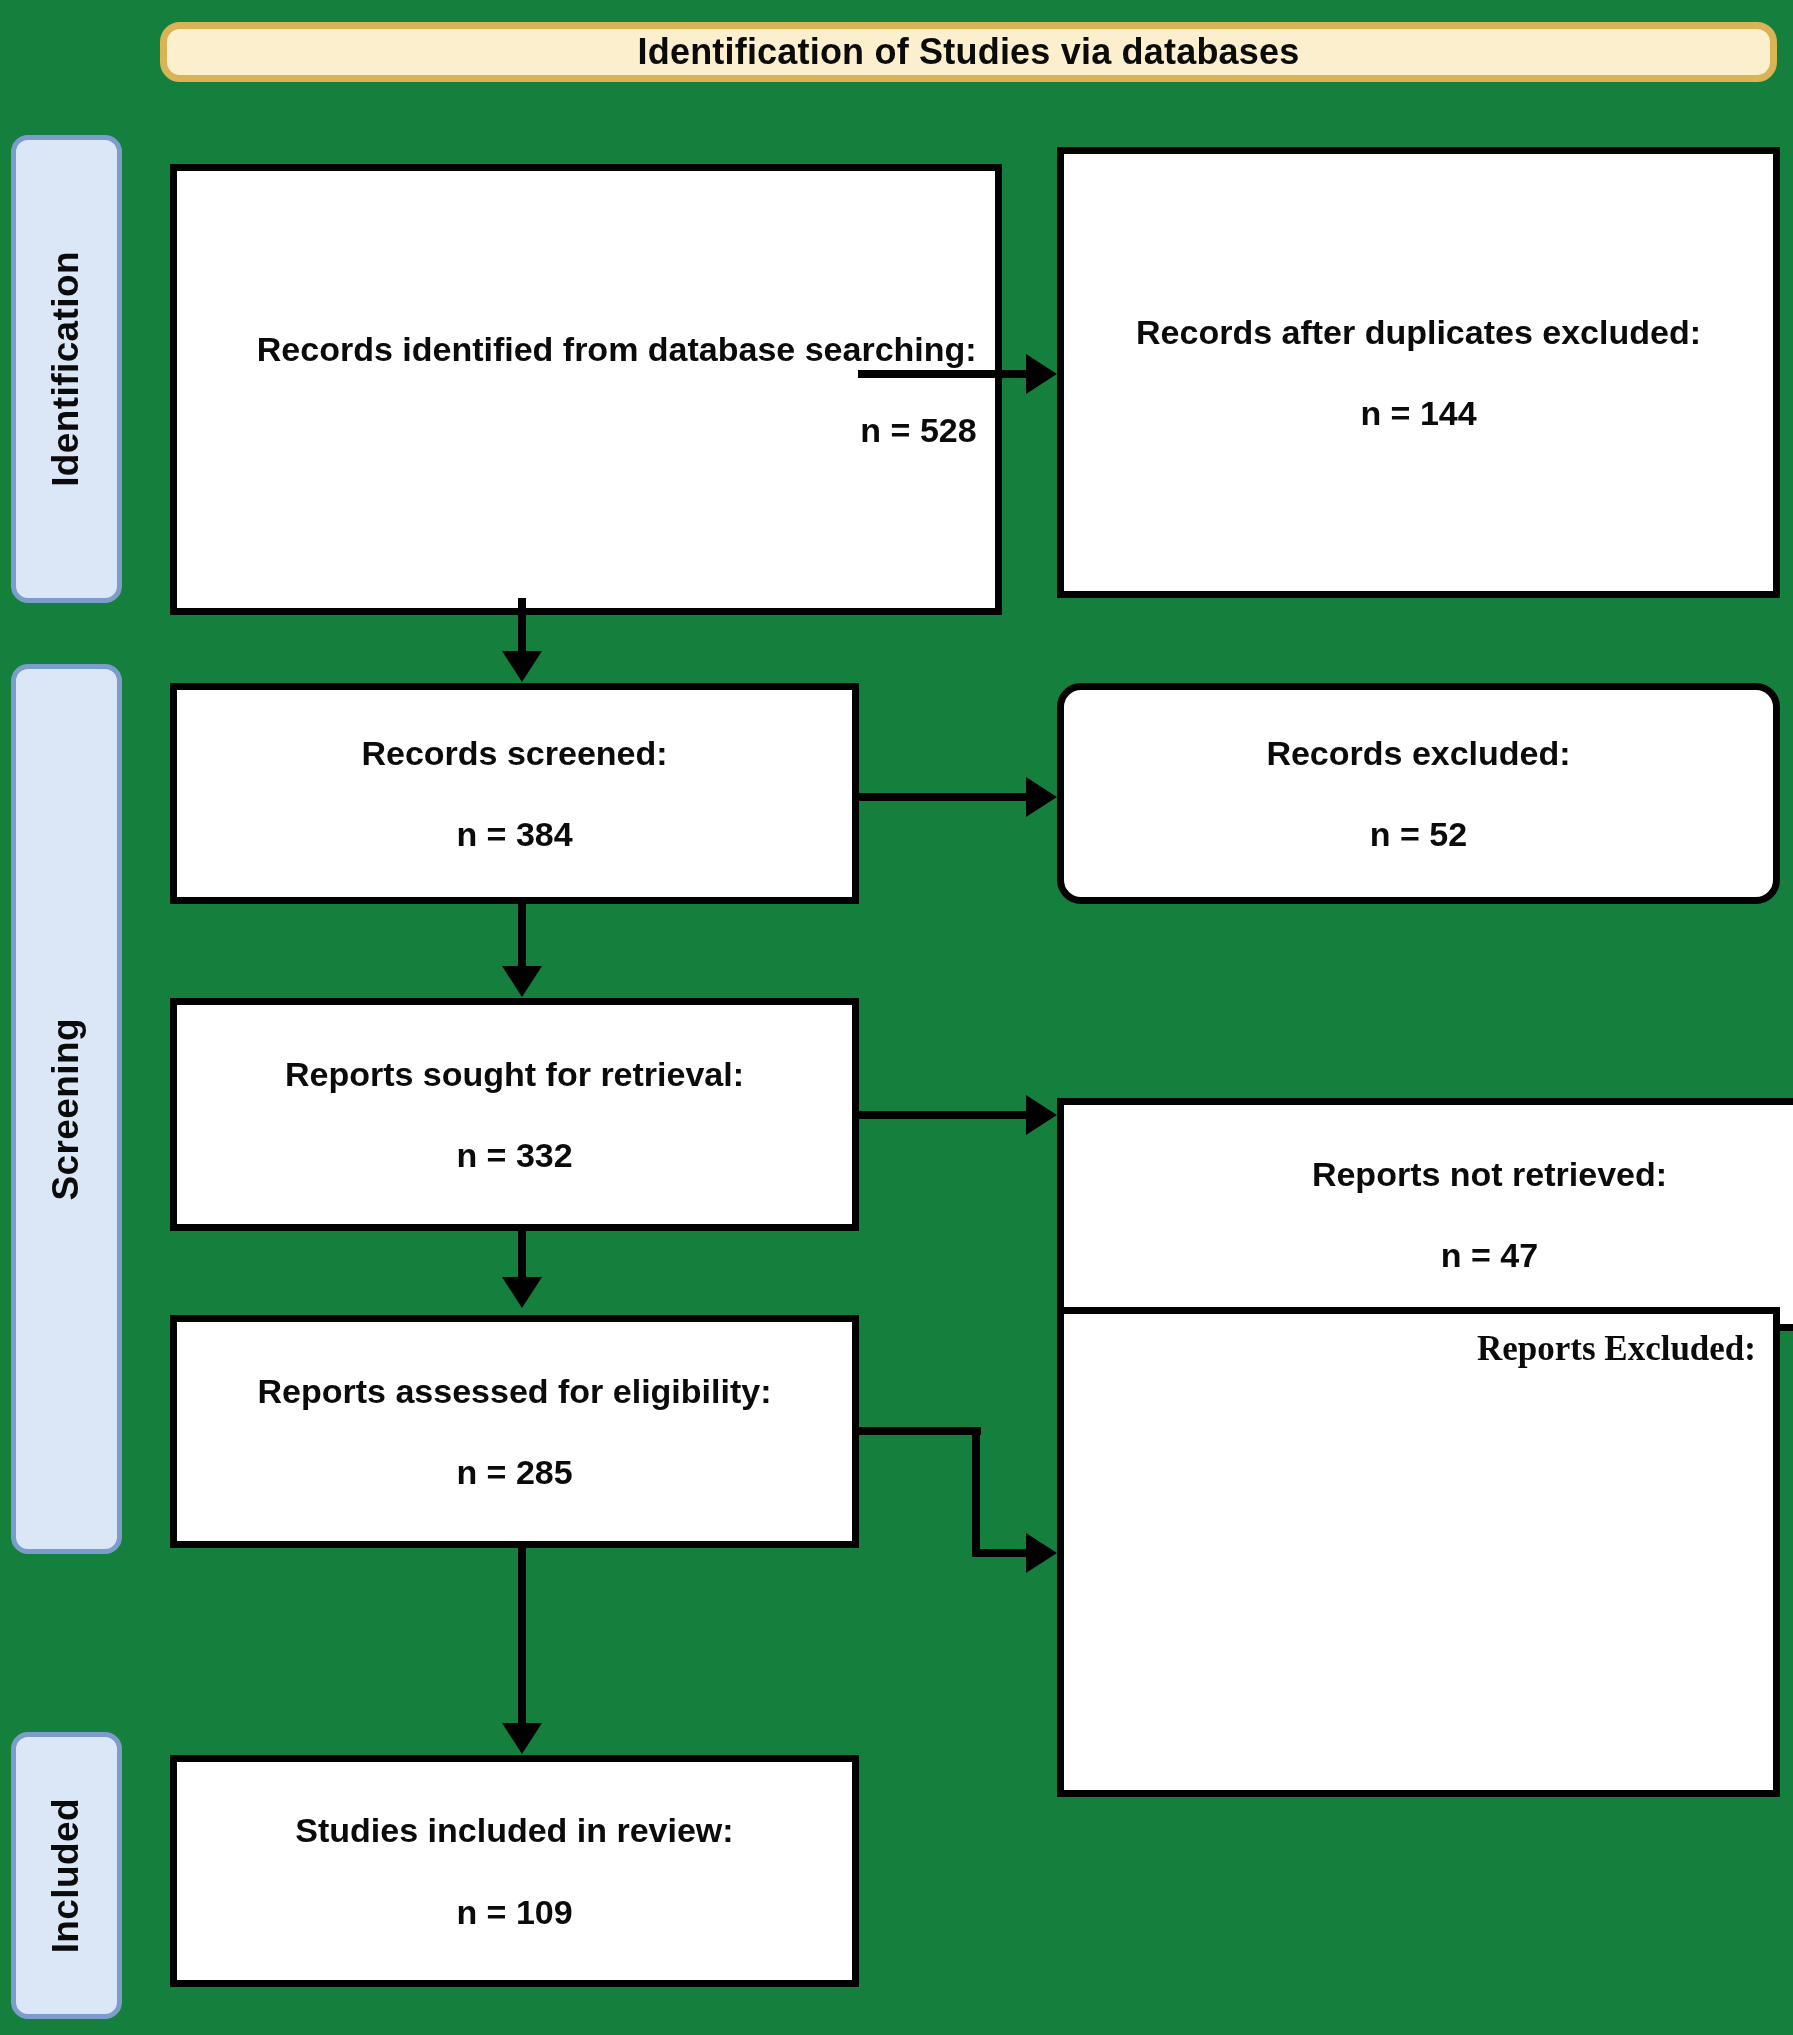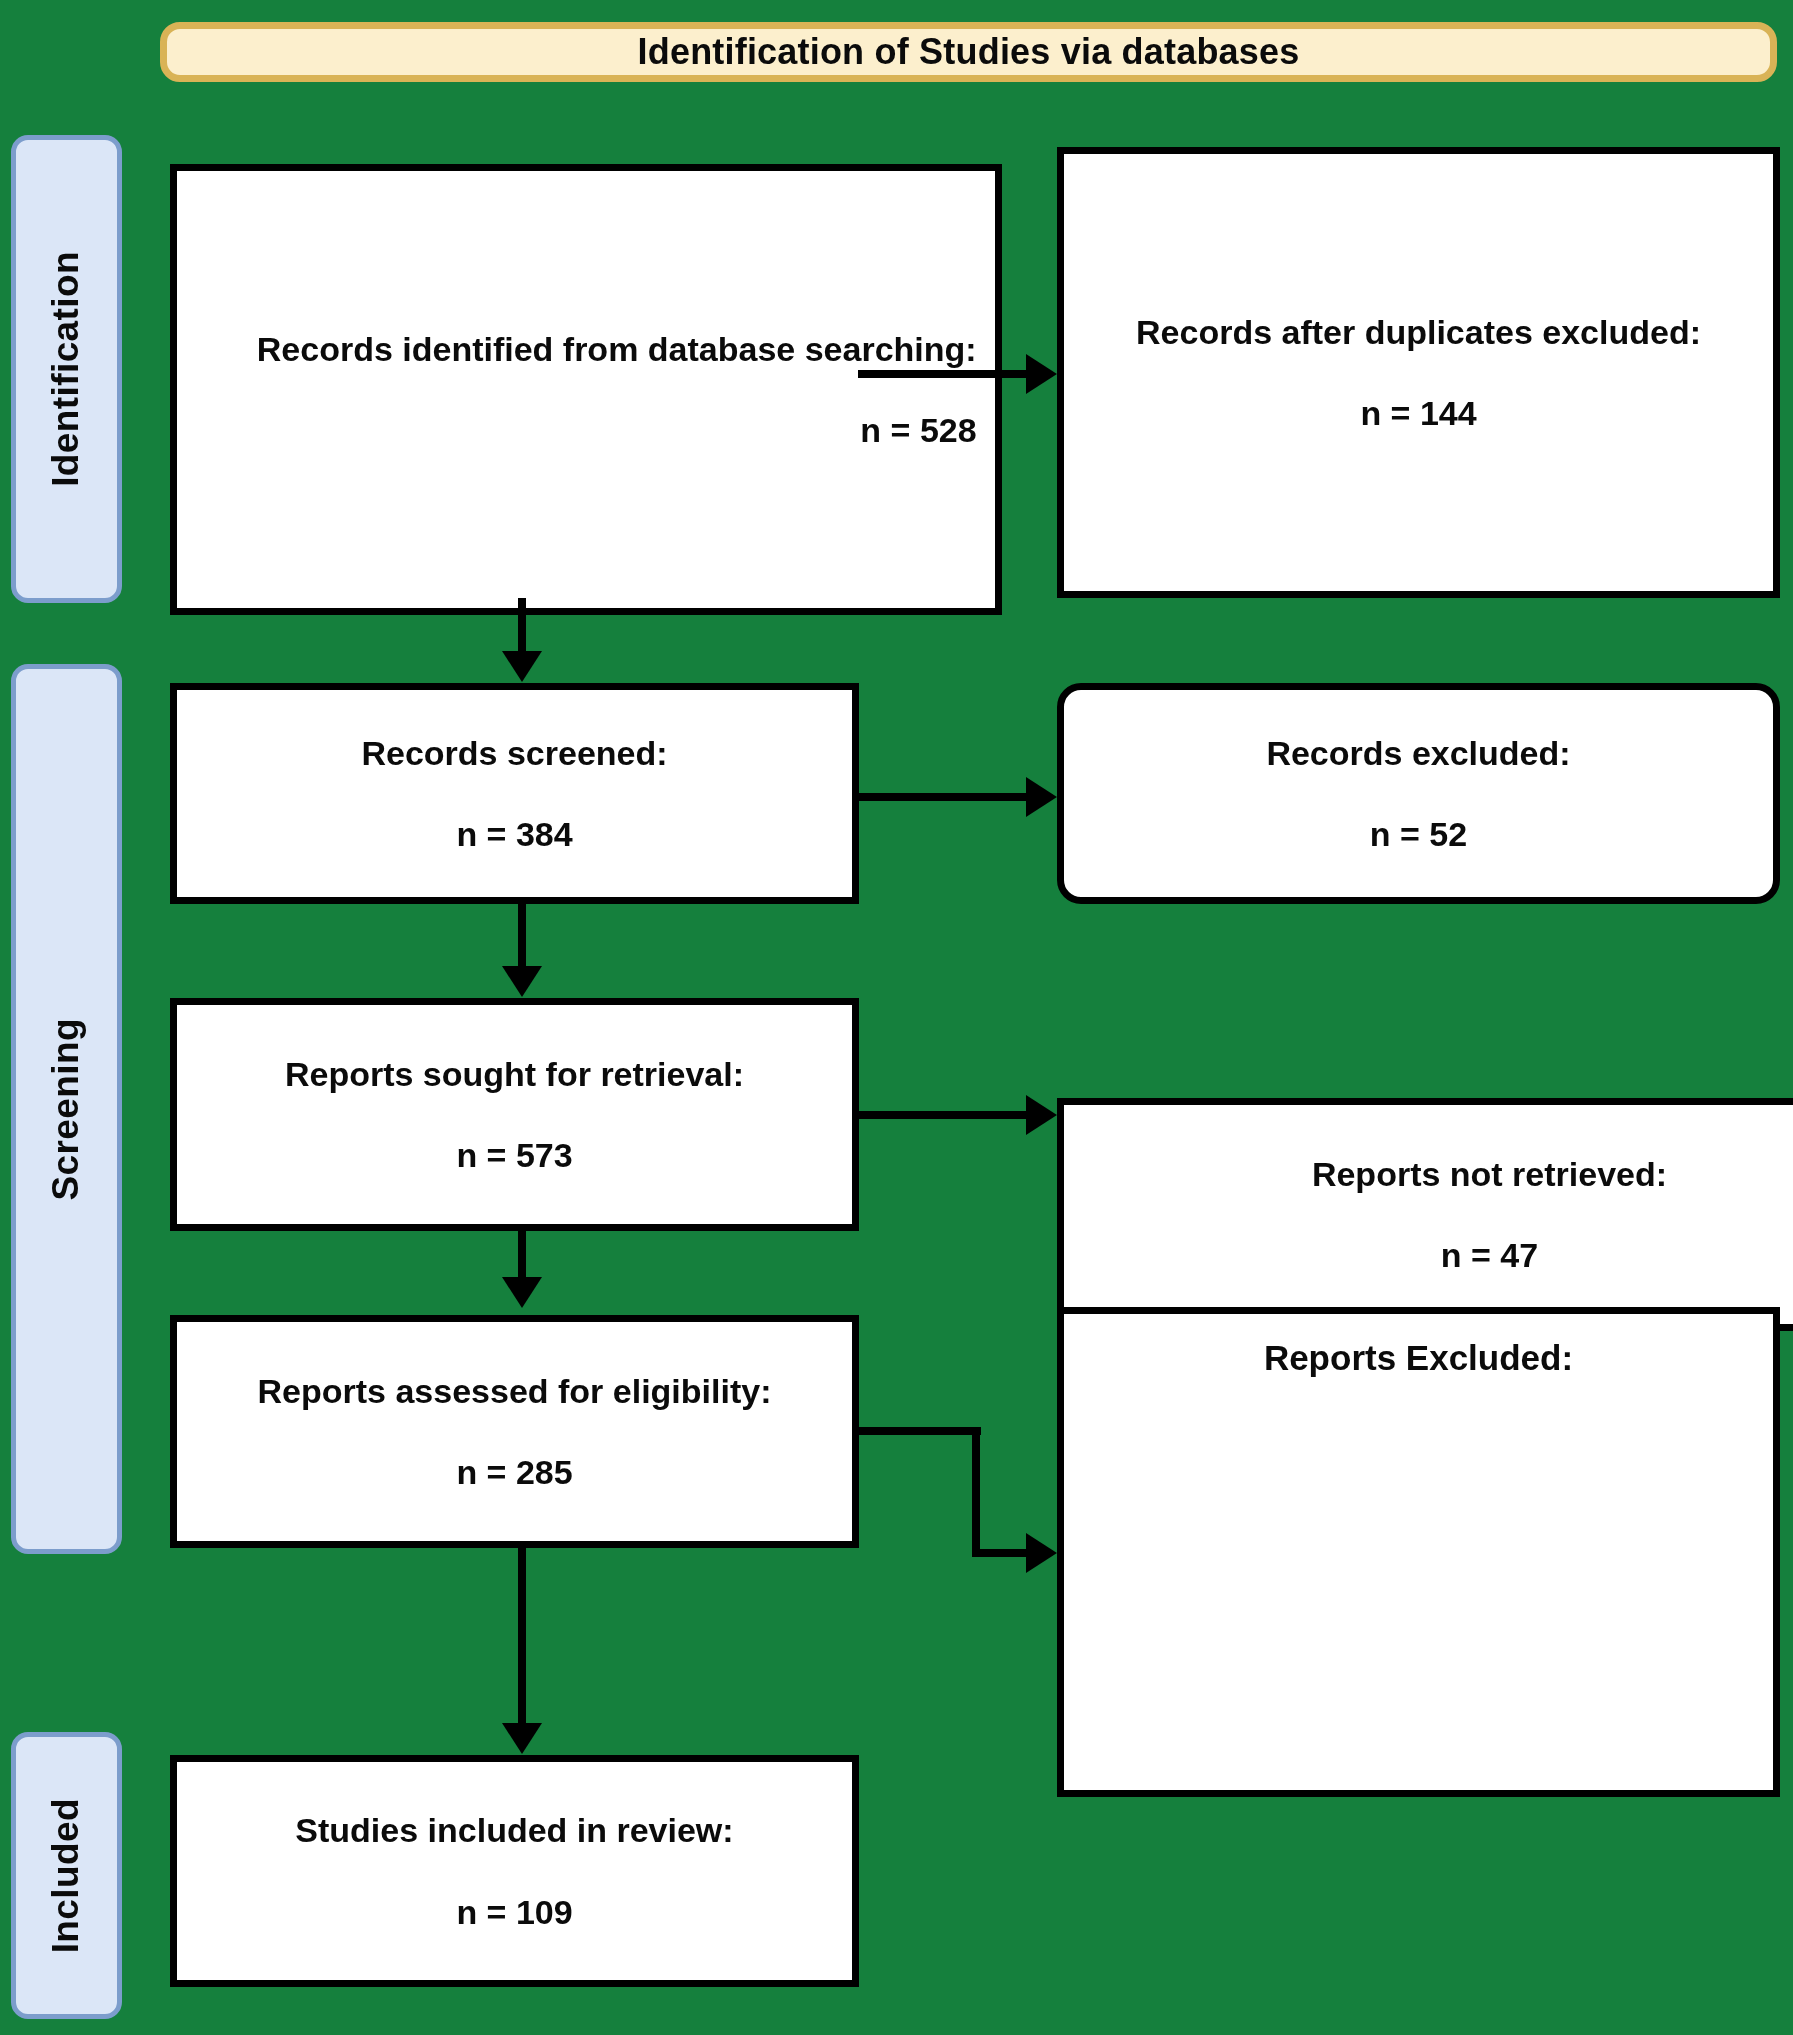--- a/index.html
+++ b/index.html
@@ -73,23 +73,24 @@
     background: #ffffff;
     border: 7px solid #000000;
     box-sizing: border-box;
     display: flex;
     flex-direction: column;
     align-items: center;
     justify-content: center;
     padding: 7.7px 18.4px;
   }
   .box.left-align {
-    align-items: center;
+    align-items: flex-end;
     justify-content: flex-start;
-    padding: 23px 17px;
+    padding: 14px 17px;
+    font-family: Liberation Serif, serif;
   }
   .box-title {
     font-size: 34px;
     font-weight: bold;
     color: #0b0b0b;
     text-align: center;
     line-height: 1.22;
   }
   .box-count {
     font-size: 34px;
@@ -186,21 +187,21 @@
     <div class="box-title">Records screened:</div>
     <div class="box-count">n = 384</div>
   </div>
   <div class="box" id="box-excluded">
     <div class="box-title">Records excluded:</div>
     <div class="box-count">n = 52</div>
   </div>
 
   <div class="box" id="box-sought">
     <div class="box-title">Reports sought for retrieval:</div>
-    <div class="box-count">n = 573</div>
+    <div class="box-count">n = 332</div>
   </div>
   <div class="box" id="box-notretrieved">
     <div class="box-title">Reports not retrieved:</div>
     <div class="box-count">n = 47</div>
   </div>
 
   <div class="box" id="box-assessed">
     <div class="box-title">Reports assessed for eligibility:</div>
     <div class="box-count">n = 285</div>
   </div>

